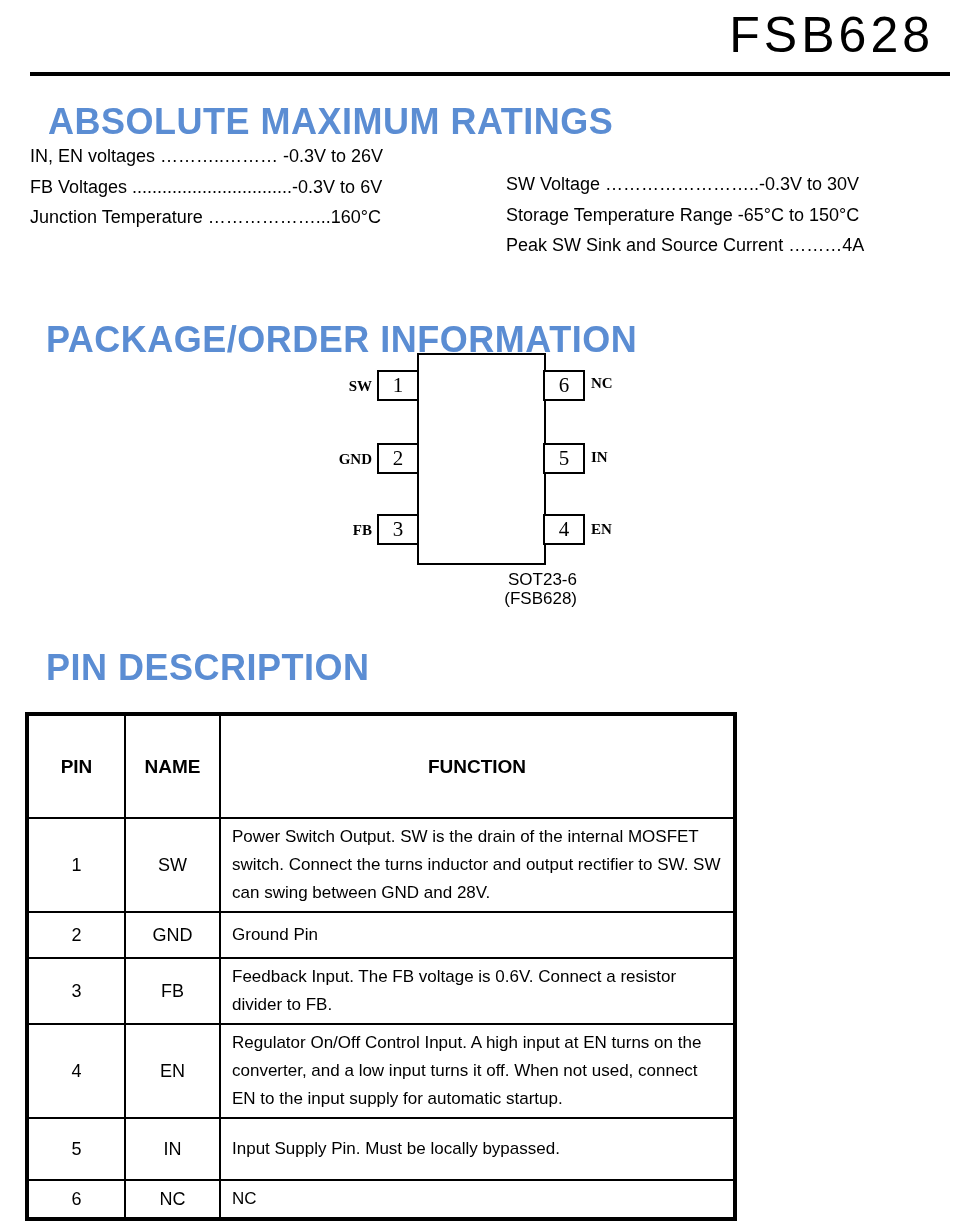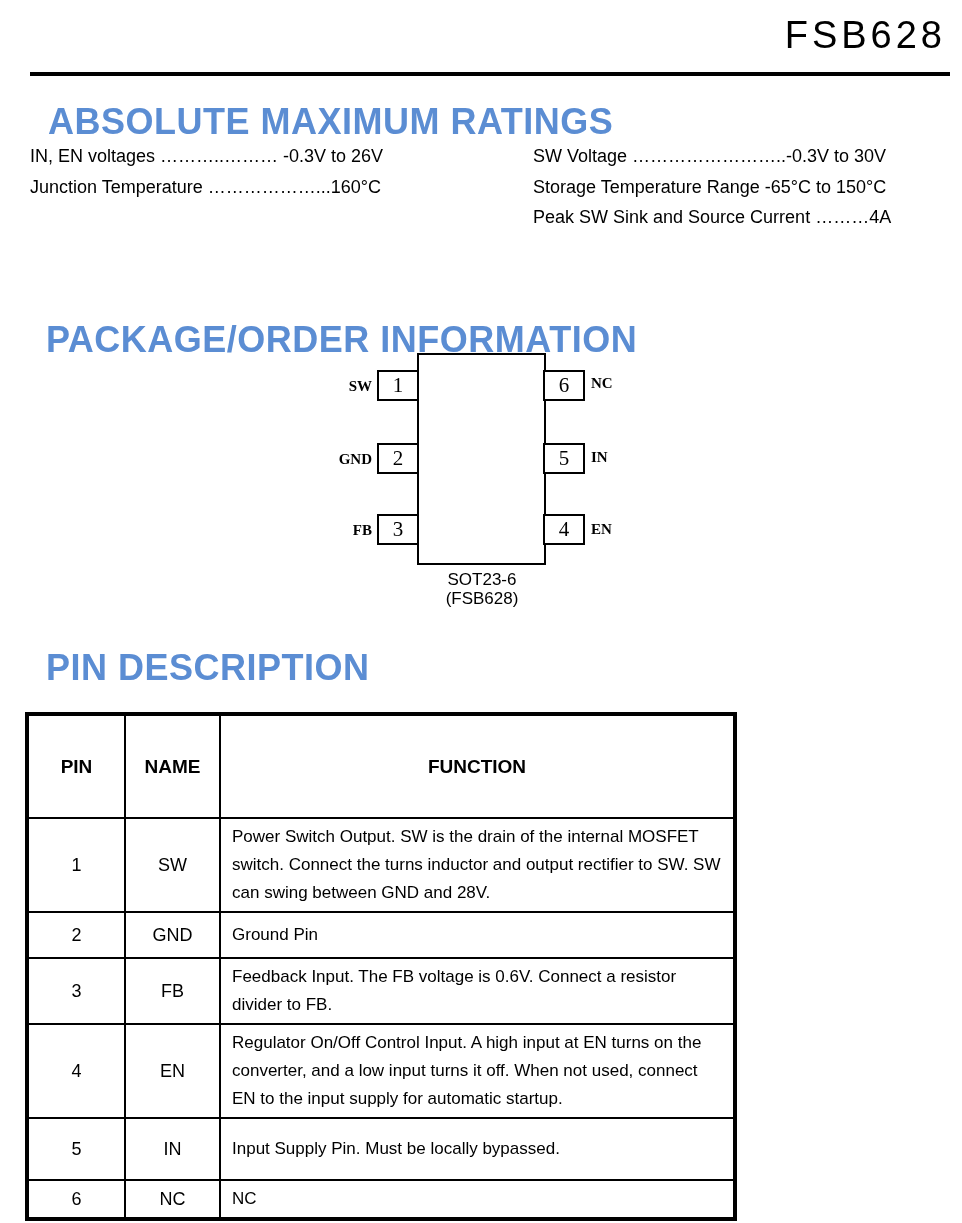--- a/index.html
+++ b/index.html
@@ -1,53 +1,53 @@
 <!DOCTYPE html>
 <html><head>
 <meta charset="utf-8">
 <style>
   html,body{margin:0;padding:0;background:#fff;}
   .page{position:relative;width:962px;height:1223px;background:#ffffff;
         font-family:"Liberation Sans",sans-serif;color:#000;overflow:hidden;}
 
   
-  .doc-title{position:absolute;top:10px;right:16px;font-size:38px;line-height:50px;
+  .doc-title{position:absolute;top:10px;right:28px;font-size:50px;line-height:50px;
              letter-spacing:4px;font-weight:400;white-space:nowrap;}
   .top-rule{position:absolute;left:30px;top:72px;width:920px;height:4px;background:#000;}
 
   
   .sec-heading{position:absolute;margin:12px;font-size:36px;font-weight:800;color:#5b8dd3;
                letter-spacing:.5px;line-height:40px;white-space:nowrap;}
   #h-abs{left:36px;top:90px;}
   #h-pkg{left:34px;top:308px;}
   #h-pin{left:34px;top:636px;}
 
   
   .ratings{position:absolute;top:141px;font-size:18px;line-height:30.5px;white-space:nowrap;}
   #ratings-left{left:30px;}
-  #ratings-right{left:533px;}
+  #ratings-right{left:506px;margin-top:28px;}
 
   
   .chip-body{position:absolute;left:417px;top:353px;width:129px;height:212px;
              border:2.5px solid #000;box-sizing:border-box;background:#fff;}
   .pin-box{position:absolute;width:42px;height:31px;border:2px solid #000;box-sizing:border-box;
            background:#fff;display:flex;align-items:center;justify-content:center;
            font-family:"Liberation Serif",serif;font-size:21px;}
   .pin-box.pleft{left:377px;}
   .pin-box.pright{left:543px;}
   #pin1,#pin6{top:370px;}
   #pin2,#pin5{top:443px;}
   #pin3,#pin4{top:514px;}
   .pin-label{position:absolute;font-family:"Liberation Serif",serif;font-size:15px;
              font-weight:600;line-height:16px;}
   .pin-label.lleft{left:312px;width:60px;text-align:right;}
   .pin-label.lright{left:591px;text-align:left;}
   #lbl-sw{top:378px;} #lbl-gnd{top:451px;} #lbl-fb{top:522px;}
   #lbl-nc{top:375px;} #lbl-in{top:449px;} #lbl-en{top:521px;}
-  .pkg-caption{position:absolute;left:387px;top:570px;width:190px;text-align:center;
+  .pkg-caption{position:absolute;left:387px;top:570px;width:190px;text-align:right;
                font-size:17px;line-height:19px;}
 
   
   .pin-table-wrap{position:absolute;left:25px;top:712px;}
   table.pins{border-collapse:collapse;width:712px;table-layout:fixed;border:4px solid #000;}
   table.pins th,table.pins td{border:2px solid #000;vertical-align:middle;}
   table.pins th{font-size:19px;font-weight:bold;text-align:center;}
   td.c-pin,td.c-name{text-align:center;font-size:18px;}
   td.c-fn{font-size:17px;line-height:28px;padding:4px 10px 4px 11px;text-align:left;}
   tr.rh{height:104px;} tr.r0{height:70px;} tr.r1{height:46px;} tr.r2{height:60px;}
@@ -57,20 +57,21 @@
 <body>
 
 <div class="page">
 
   <div class="doc-title">FSB628</div>
   <div class="top-rule"></div>
 
   <h2 class="sec-heading" id="h-abs">ABSOLUTE MAXIMUM RATINGS</h2>
   <div class="ratings" id="ratings-left">
     <div>IN, EN voltages ………..……… -0.3V to 26V</div>
+    <div>FB Voltages ................................-0.3V to 6V</div>
     <div>Junction Temperature ………………...160°C</div>
   </div>
   <div class="ratings" id="ratings-right">
     <div>SW Voltage ……………………..-0.3V to 30V</div>
     <div>Storage Temperature Range -65°C to 150°C</div>
     <div>Peak SW Sink and Source Current ………4A</div>
   </div>
 
   <h2 class="sec-heading" id="h-pkg">PACKAGE/ORDER INFORMATION</h2>
 

